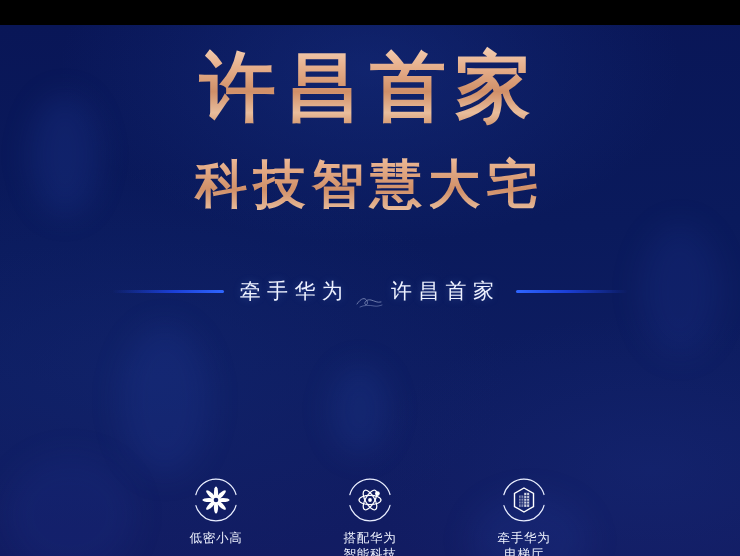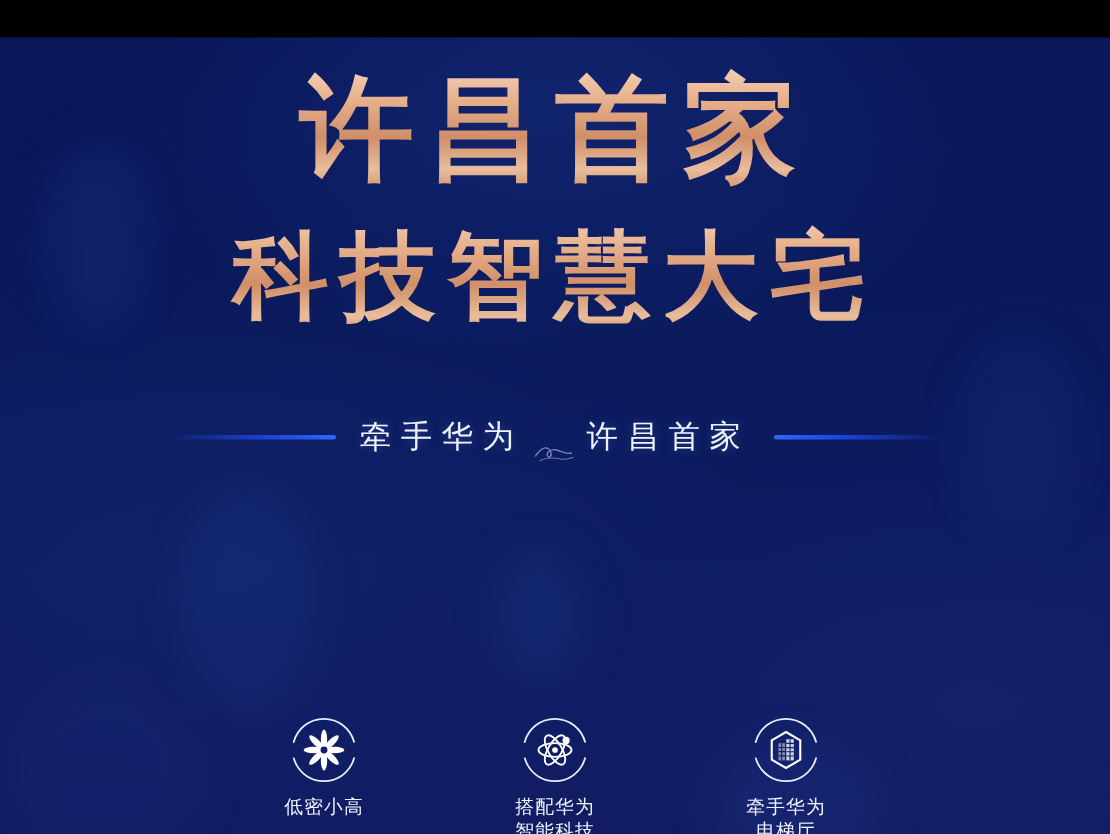--- a/index.html
+++ b/index.html
@@ -37,21 +37,21 @@
     letter-spacing: 0.12em;
     background: linear-gradient(180deg, #f6d6bd 0%, #e7b08c 28%, #d08f68 55%, #e9bd9c 78%, #c78257 100%);
     -webkit-background-clip: text;
     background-clip: text;
     color: transparent;
     -webkit-text-fill-color: transparent;
     text-shadow: 0 0 0 rgba(0,0,0,0);
     white-space: nowrap;
   }
   #headline-line-1 { top: 16px;  font-size: 76px; line-height: 92px; }
-  #headline-line-2 { top: 114px; font-size: 64px; line-height: 92px; }
+  #headline-line-2 { top: 114px; font-size: 52px; line-height: 92px; }
 
   
   .subband {
     position: absolute;
     top: 248px;
     left: 0; right: 0;
     height: 36px;
     display: flex;
     align-items: center;
     justify-content: center;

